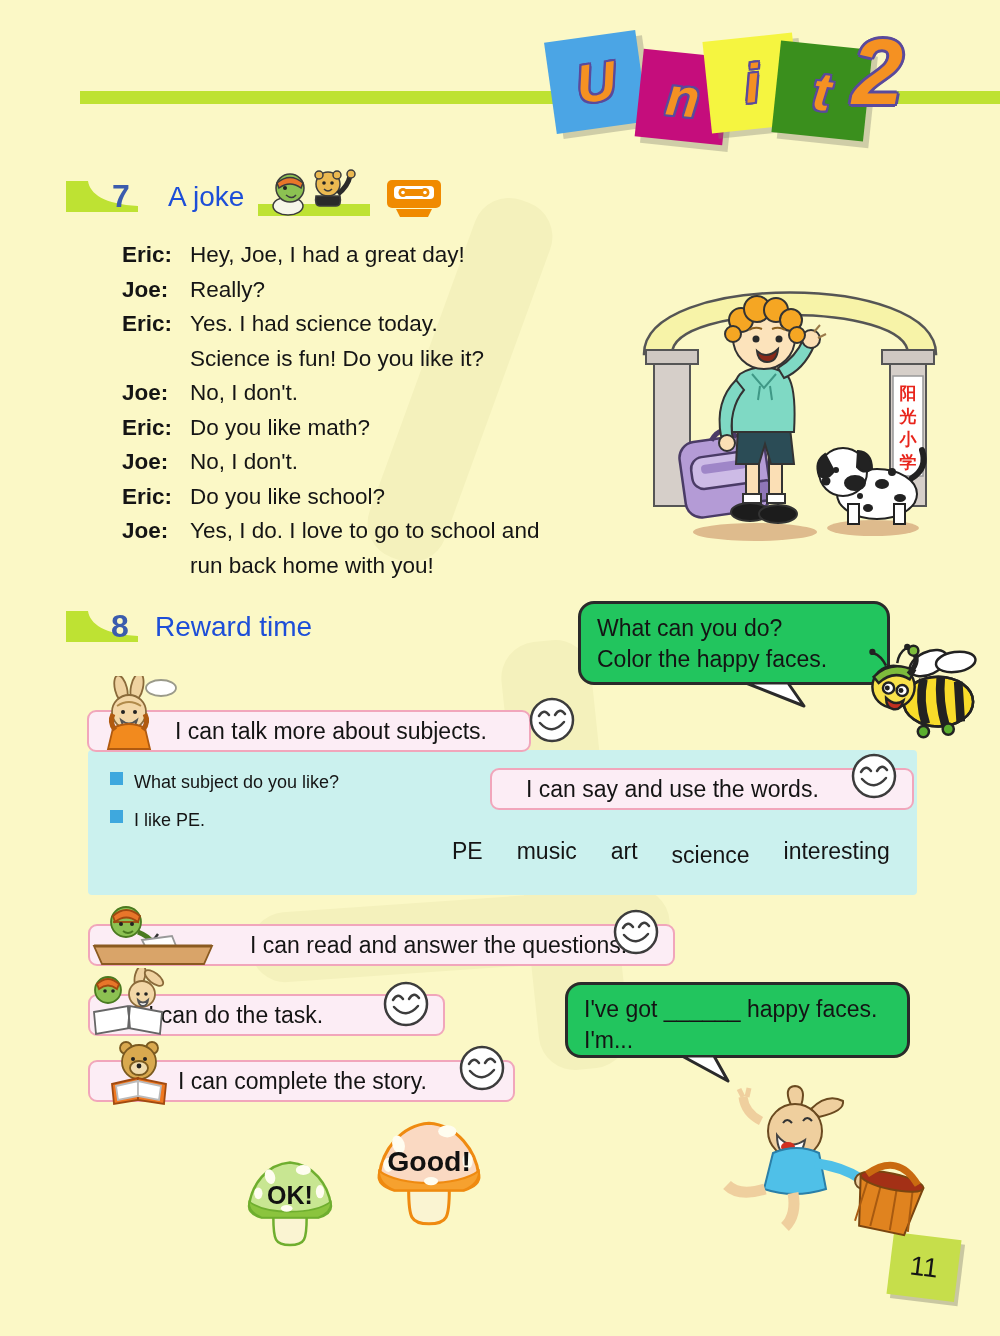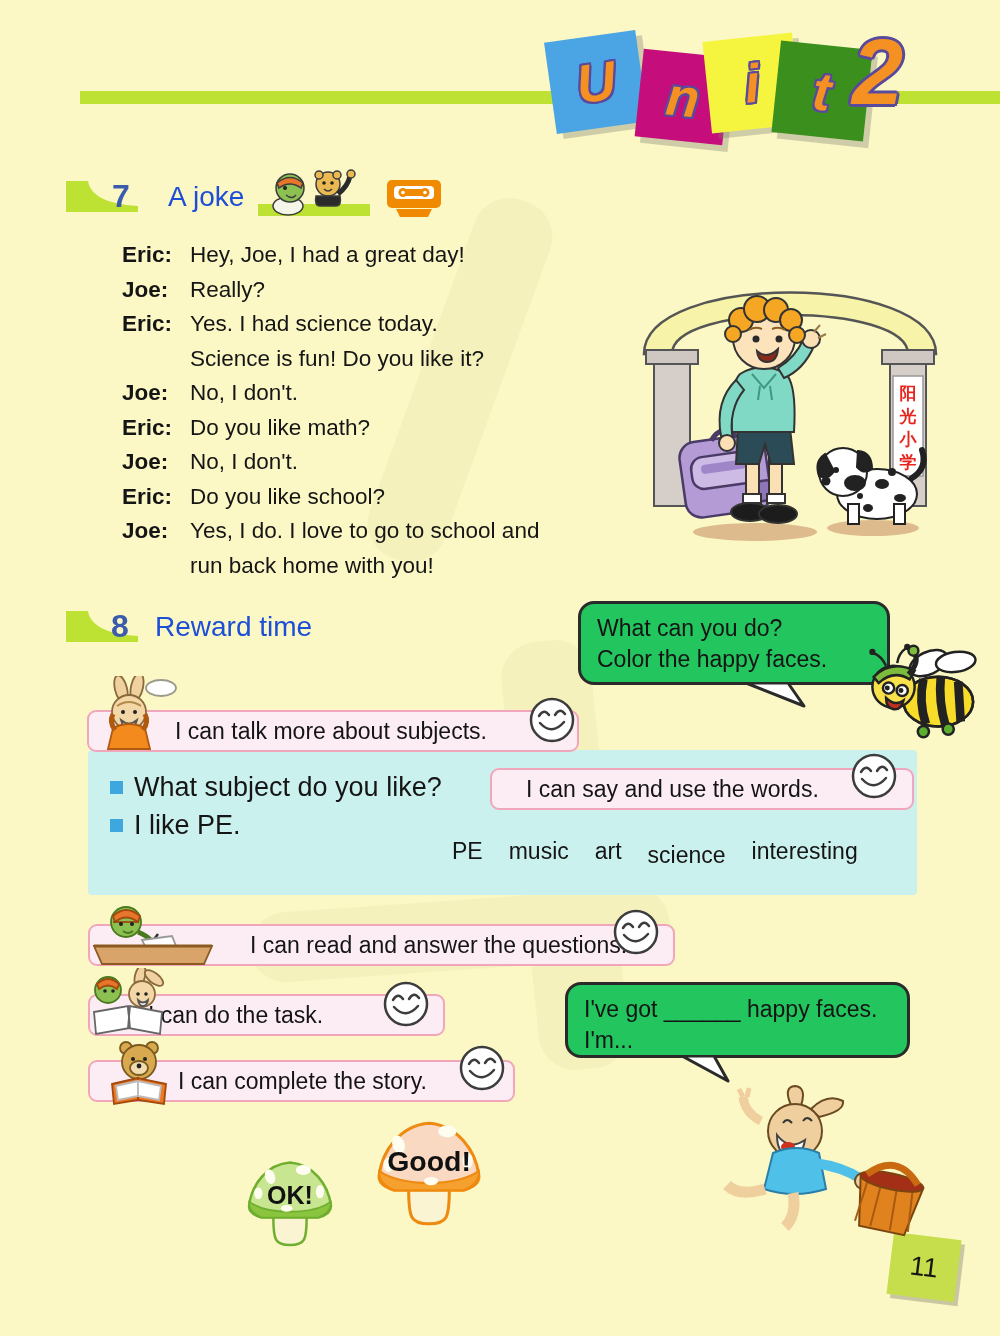--- a/index.html
+++ b/index.html
@@ -26,22 +26,22 @@
 
   
   .dlg-row{display:flex;height:34.5px;font-size:22.5px;line-height:34.5px}
   .dlg-spk{width:68px;font-weight:bold;flex:none}
 
   
   .pinkbar{position:absolute;z-index:2;background:#FCEDF5;border:2px solid #F1A6BB;border-radius:9px;
            height:42px;display:flex;align-items:center;font-size:23px;color:#141414}
   .cyanbox{position:absolute;z-index:1;background:#CBF1EE;border-radius:4px}
   .bullet{width:13px;height:13px;background:#3EA8DE;flex:none;margin-right:11px}
-  .brow{position:absolute;display:flex;align-items:center;font-size:27px;z-index:2}
-  .words{position:absolute;display:flex;gap:26px;font-size:23px;z-index:2}
+  .brow{position:absolute;display:flex;font-size:18px;z-index:2}
+  .words{position:absolute;display:flex;gap:34px;font-size:23px;z-index:2}
   .bub{position:absolute;z-index:3;background:#22c55e;border:3px solid #2A2A2A;border-radius:16px;
        font-size:23px;line-height:31px;padding:9px 16px;color:#141414}
   .tailsvg{position:absolute;z-index:4}
   .smiley{position:absolute;z-index:4;width:48px;height:48px;cursor:pointer}
   .charsvg{position:absolute;z-index:3}
 
   
   .spot{fill:#FFFDF0}
   .mlabel{font-weight:bold;fill:#111;text-anchor:middle;font-family:"Liberation Sans",sans-serif}
   .m-green .cap{fill:#C8E692;stroke:#6FAE2F;stroke-width:3}
@@ -282,21 +282,21 @@
       <circle cx="36" cy="36" r="17" fill="#F3D7A7"></circle>
       <path d="M24,30 q12,-8 24,0" fill="none" stroke="#B08A4A"></path>
       <circle cx="30" cy="36" r="2" fill="#222" stroke="none"></circle>
       <circle cx="42" cy="36" r="2" fill="#222" stroke="none"></circle>
       <path d="M28,44 q8,7 16,0 q-2,8 -8,8 q-6,0 -8,-8 Z" fill="#fff" stroke="#555"></path>
       <path d="M20,52 q16,-8 32,0 l5,21 h-42 Z" fill="#F28A1E" stroke="#B05A10"></path>
       <path d="M22,54 q-6,-8 -2,-16 M50,54 q6,-8 2,-16" stroke="#B05A10" stroke-width="5" fill="none"></path>
     </g>
   </svg>
 
-  <div class="pinkbar" style="left:87px;top:710px;width:492px;padding-left:86px">
+  <div class="pinkbar" style="left:87px;top:710px;width:444px;padding-left:86px">
     <span>I can talk more about subjects.</span>
   </div>
   <span class="smiley" style="left:528px;top:696px">
     <svg viewBox="0 0 48 48">
         <circle cx="24" cy="24" r="21" fill="#fff" stroke="#3c3c3c" stroke-width="2.5"></circle>
         <path d="M11,20 Q16,12 21,19" fill="none" stroke="#3c3c3c" stroke-width="2.5" stroke-linecap="round"></path>
         <path d="M27,19 Q32,11 37,18" fill="none" stroke="#3c3c3c" stroke-width="2.5" stroke-linecap="round"></path>
         <path d="M12,27 Q24,40 36,26" fill="none" stroke="#3c3c3c" stroke-width="2.5" stroke-linecap="round"></path>
       </svg>
   </span>

